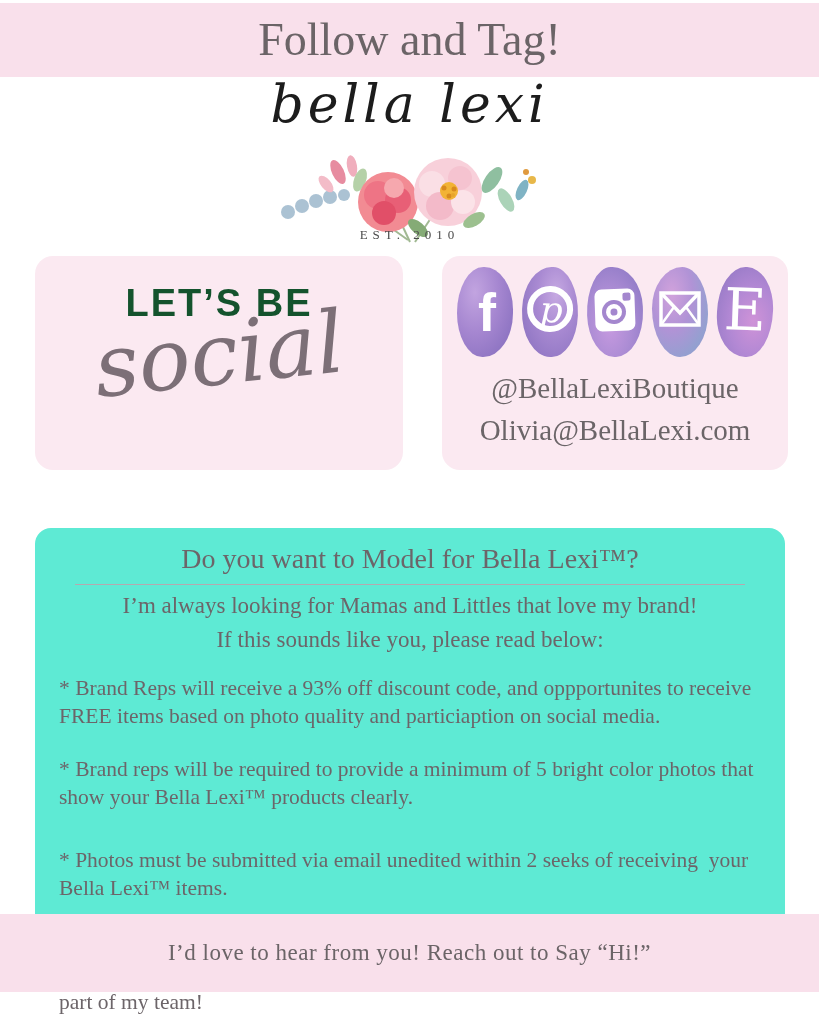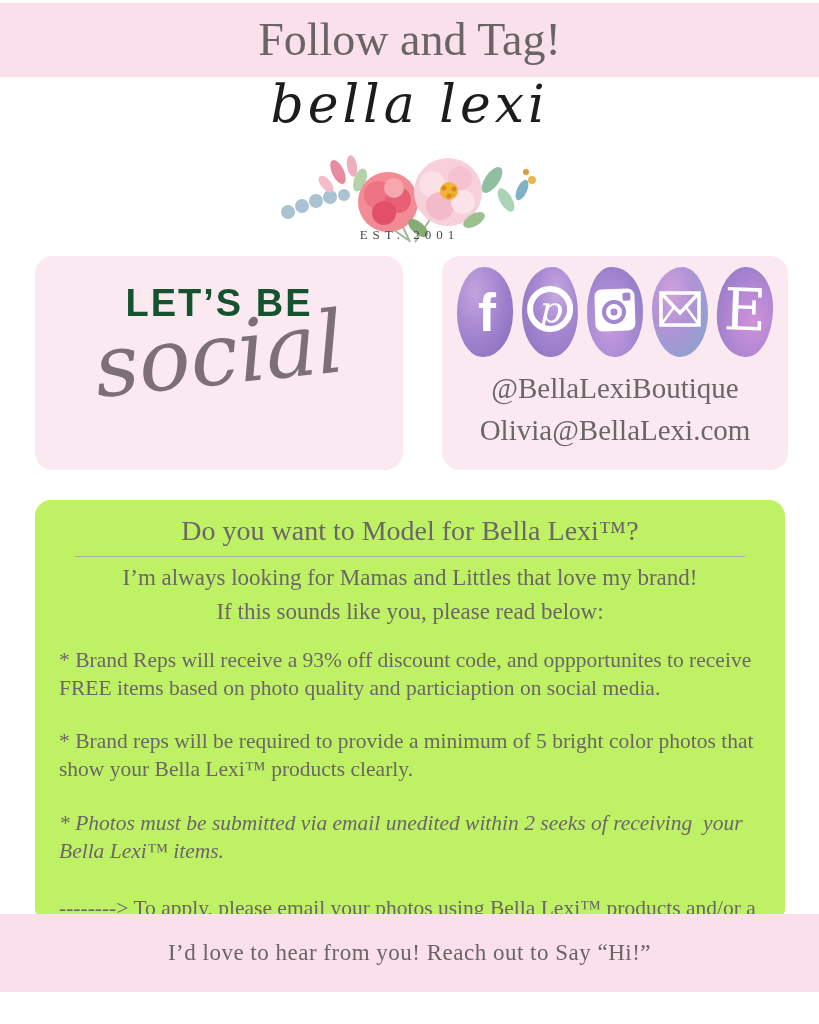--- a/index.html
+++ b/index.html
@@ -41,28 +41,28 @@
     background: radial-gradient(ellipse at 40% 65%, #c79ae0 0%, #ab8cd4 45%, #8f7ac6 85%, #b08dd6 100%); }
   .oval4 { border-radius: 54% 46% 50% 50% / 46% 52% 48% 54%;
     background: radial-gradient(ellipse at 35% 30%, #d1a2dc 0%, #b193d6 40%, #93a0d0 75%, #9d85cc 100%); }
   .oval5 { border-radius: 50% 50% 46% 54% / 52% 48% 54% 46%; transform: rotate(2deg);
     background: radial-gradient(ellipse at 65% 60%, #cf93d8 0%, #b288d4 45%, #9a7cc8 80%, #c493dc 100%); }
   .handle { text-align: center; font-size: 29px; color: #6b6568; }
   .handle-1 { margin-top: 15px; }
   .handle-2 { margin-top: 9px; }
 
   
-  .model-box { left: 35px; top: 500px; width: 750px; height: 424px; background: #bef264;
+  .model-box { left: 35px; top: 528px; width: 750px; height: 424px; background: #5eead4;
     border-radius: 16px; color: #6c6569; }
   .model-box h1 { font-size: 28px; font-weight: normal; text-align: center; margin-top: 15px; }
   .rule { border-top: 1.5px solid #b5a9af; margin: 9px 40px 0; }
   .intro { font-size: 23px; text-align: center; margin-top: 8px; }
   .bullet { font-size: 21.5px; line-height: 1.32; margin: 24px 24px 0; white-space: pre-wrap; }
   .bullet-1 { margin-top: 21px; }
-  .bullet-3 { margin-top: 25px; font-style: italic; }
+  .bullet-3 { margin-top: 34px; }
   .bullet-4 { margin-top: 29px; }
 </style>
 </head>
 <body>
 
 <div class="page">
 
   <div class="banner banner-top">
     <span>Follow and Tag!</span>
   </div>
@@ -110,21 +110,21 @@
     <g>
       <ellipse cx="232" cy="30" rx="7" ry="15" fill="#8fbfa0" transform="rotate(35 232 30)"></ellipse>
       <ellipse cx="246" cy="50" rx="6" ry="13" fill="#abd3b8" transform="rotate(-30 246 50)"></ellipse>
       <ellipse cx="262" cy="40" rx="5" ry="11" fill="#7fb3c4" transform="rotate(25 262 40)"></ellipse>
       <circle cx="272" cy="30" r="4" fill="#e8b84a"></circle>
         <circle cx="266" cy="22" r="3" fill="#e09a3e"></circle>
       <ellipse cx="214" cy="70" rx="6" ry="12" fill="#9cc08f" transform="rotate(60 214 70)"></ellipse>
       <ellipse cx="158" cy="78" rx="6" ry="12" fill="#85ab76" transform="rotate(-50 158 78)"></ellipse>
     </g>
   </svg>
-  <div class="logo-est">EST. 2001</div>
+  <div class="logo-est">EST. 2010</div>
 
   <div class="card lets-box">
     <div class="lets-caps">LET’S BE</div>
     <div class="lets-script">social</div>
   </div>
 
   <div class="card social-box">
     <div class="icons-row">
       <div class="oval oval1">
         <svg width="56" height="90" viewBox="0 0 56 90">

